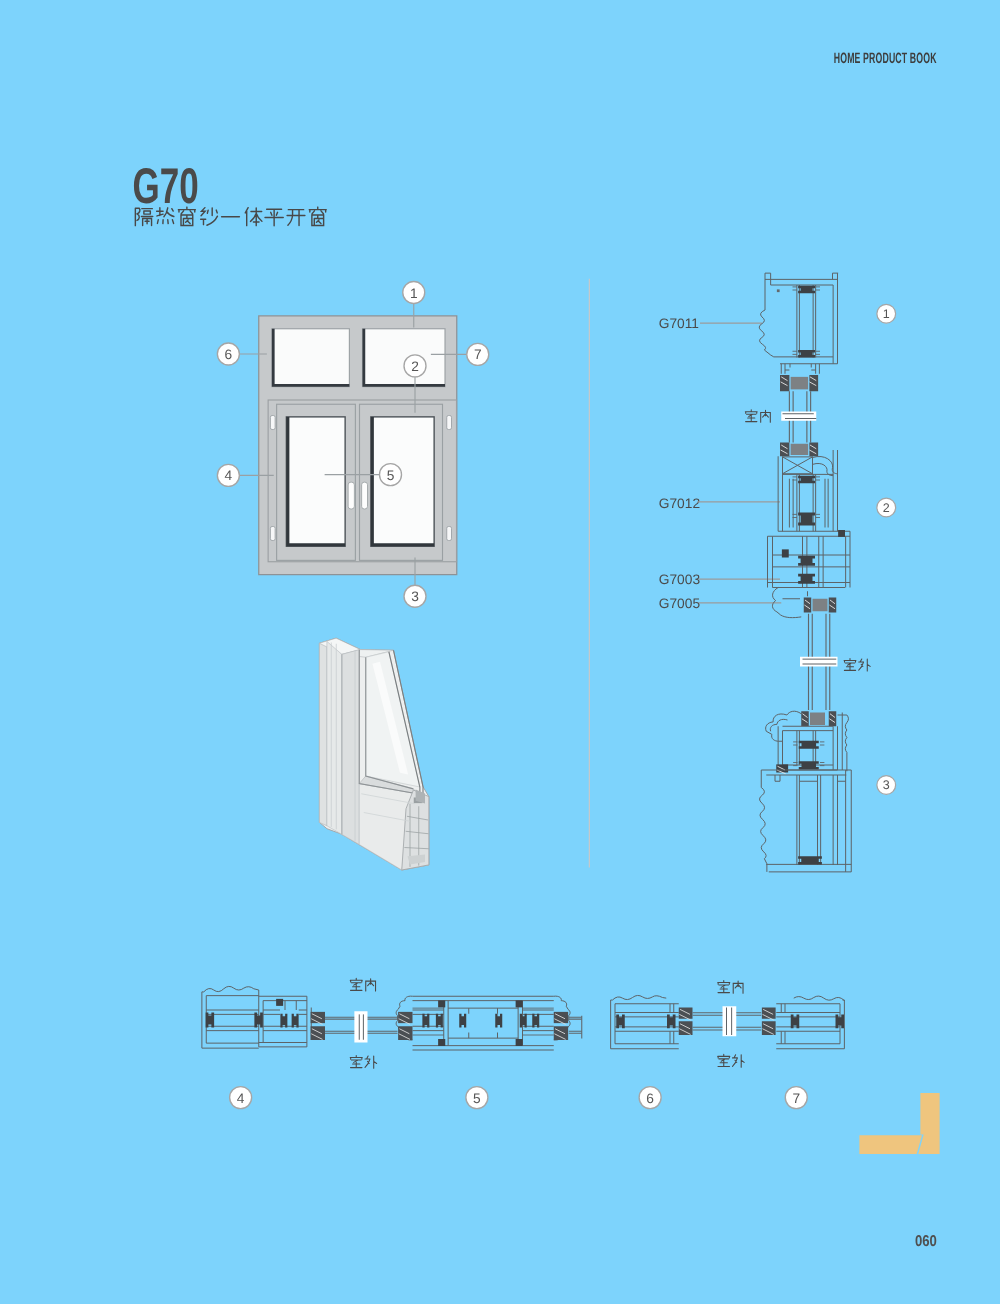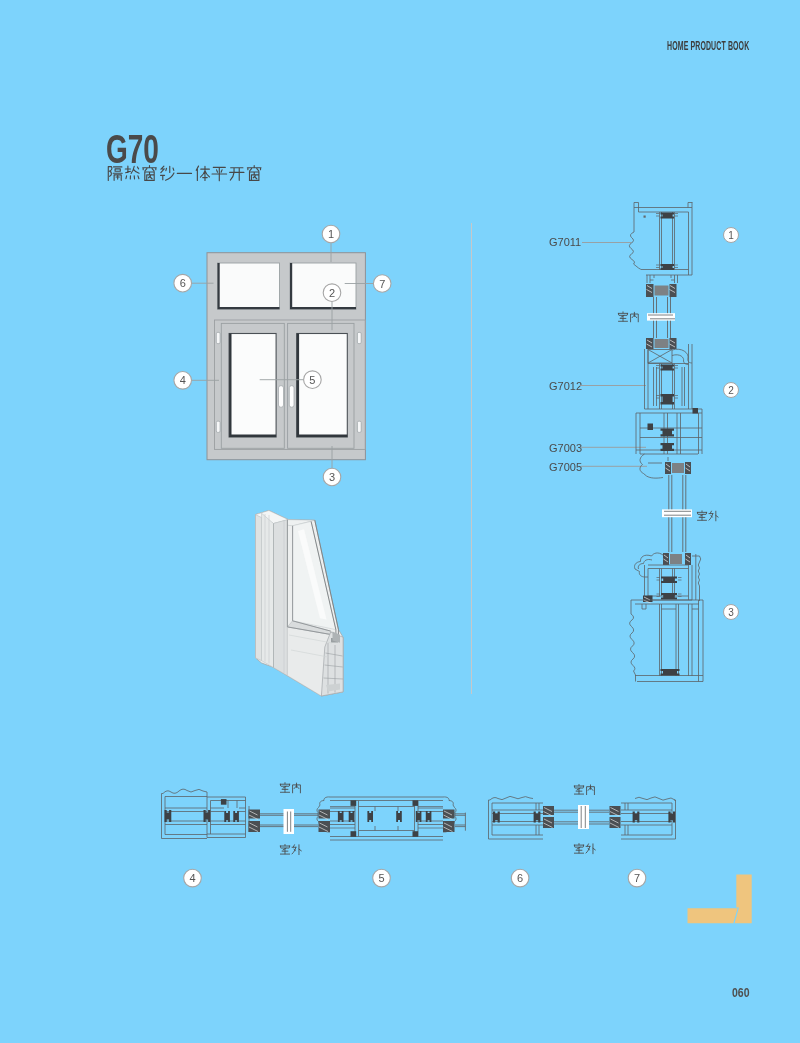--- a/index.html
+++ b/index.html
@@ -181,21 +181,21 @@
   <path d="M86 190 l14 -1.5 l0 6 l-12 2 z" fill="#cdd1d2"></path>
 
   <path d="M92.5 136.5 l7.5 3.2 l0 8 l-7.5 -2.2 z" fill="#aeb3b5"></path>
 
   <path d="M49 140 L92 148 M51 155 L88 162" fill="none" stroke="#ced3d4" stroke-width="0.6"></path>
 </svg>
 </div>
 
 <div class="abs" style="left:471px;top:223px;width:1px;height:471px;background:#c6c8c9;"></div>
 
-<div class="abs" style="left:520px;top:199px;margin-left:22px;">
+<div class="abs" style="left:520px;top:215px;">
 <svg id="vsec" width="230" height="490" viewBox="0 0 230 490">
 
   <text x="7" y="47" font-size="11" fill="#4a4a4a">G7011</text>
   <line x1="40" y1="43.5" x2="89.5" y2="43.5" stroke="#9b9b9b" stroke-width="0.9"></line>
 
   <text x="7" y="191" font-size="11" fill="#4a4a4a">G7012</text>
   <line x1="38" y1="186.5" x2="104" y2="186.5" stroke="#9b9b9b" stroke-width="0.9"></line>
 
   <text x="7" y="252.5" font-size="11" fill="#4a4a4a">G7003</text>
   <line x1="39" y1="248.3" x2="104" y2="248.3" stroke="#9b9b9b" stroke-width="0.9"></line>

